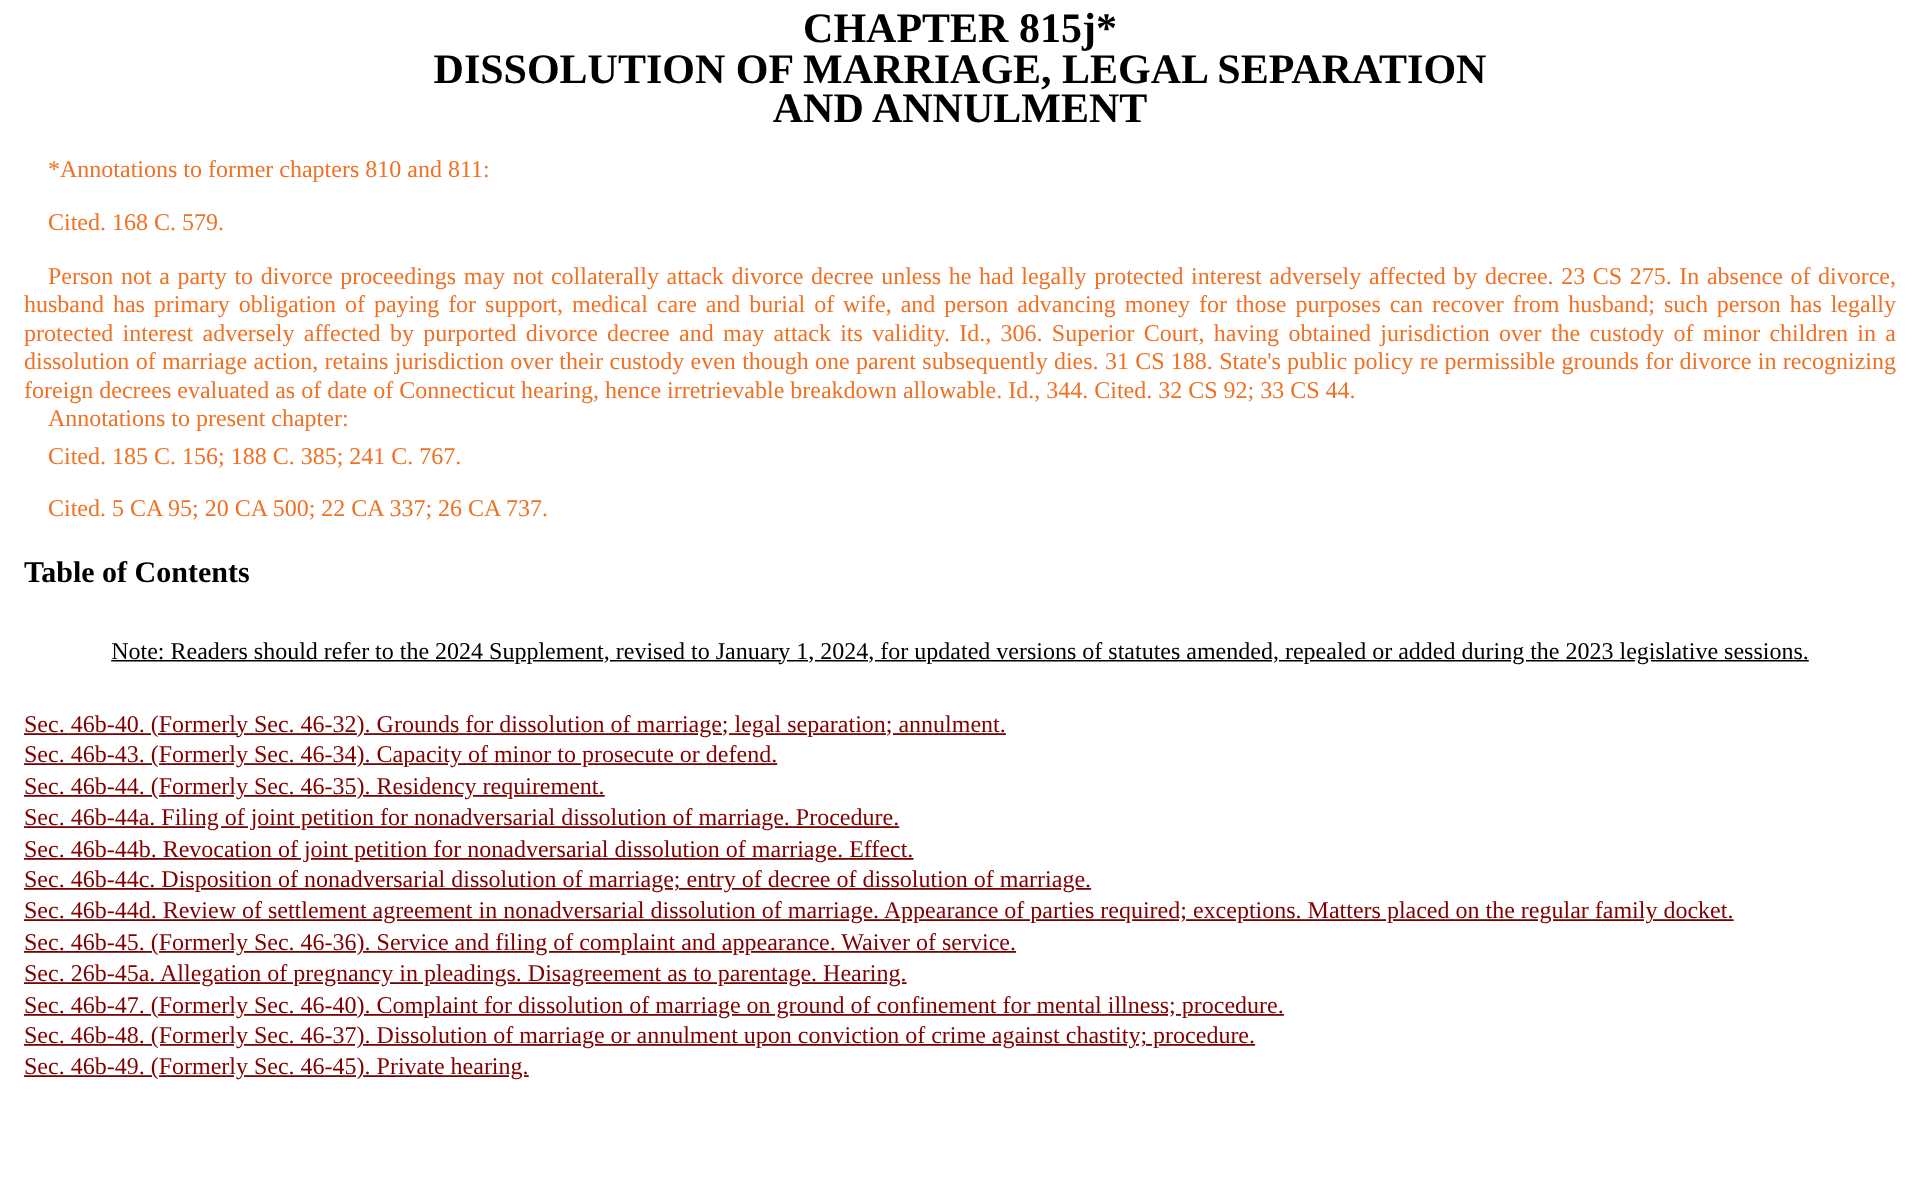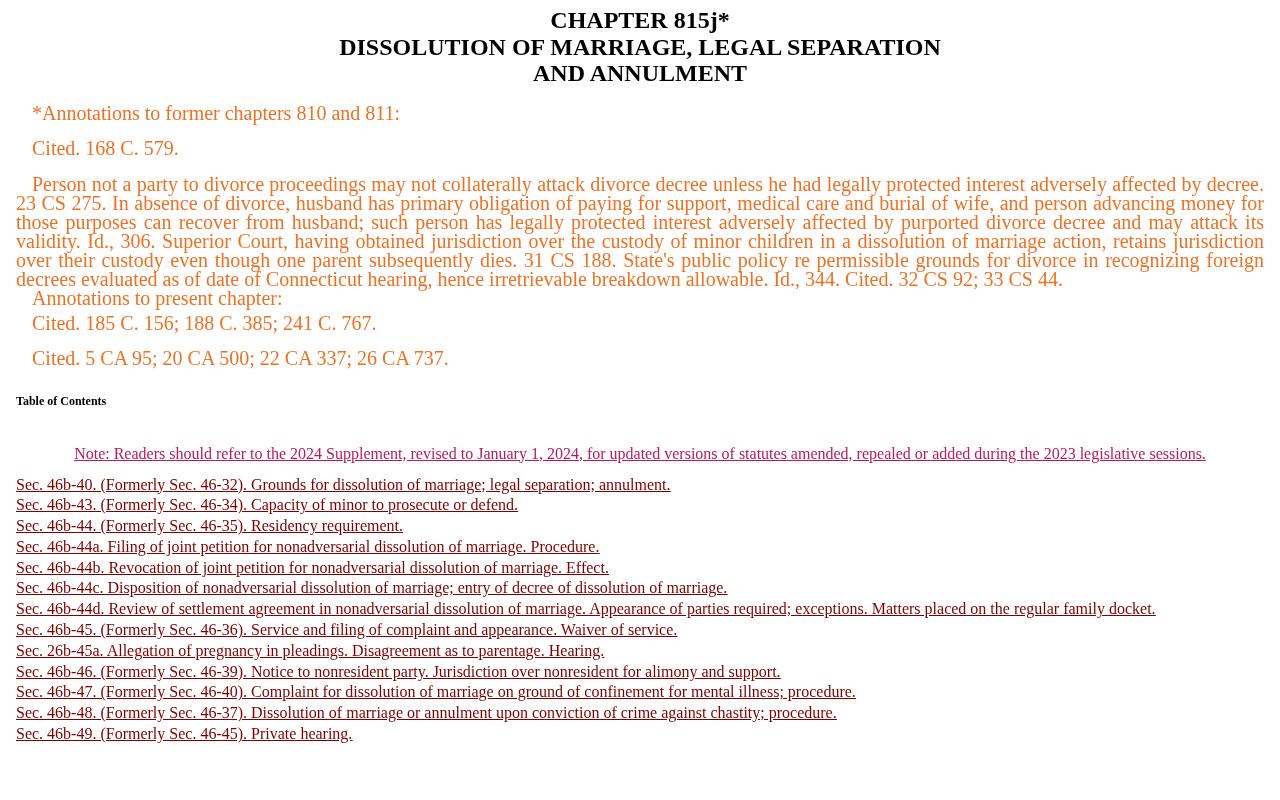--- a/index.html
+++ b/index.html
@@ -3,37 +3,37 @@
   <meta charset="utf-8">
   <style>
     html, body { margin: 0; padding: 0; background: #ffffff; }
     body {
       width: 1280px; height: 800px; overflow: hidden;
       font-family: "Liberation Serif", serif;
       font-size: 16px; color: #000;
     }
     .page { padding: 0 16px; }
     .chapter-head {
-      text-align: center; font-weight: bold; font-size: 24px;
+      text-align: center; font-weight: bold; font-size: 28px;
       line-height: 26.5px; margin: 7px 0 0 0;
     }
     .annot {
-      color: #ee7124; font-size: 20px; line-height: 19px;
+      color: #ee7124; font-size: 16px; line-height: 19px;
       text-indent: 16px; text-align: justify; margin: 0;
     }
     .a1 { margin-top: 17px; }
     .a2 { margin-top: 16px; }
     .a3 { margin-top: 17px; }
     .a4 { }
     .a5 { margin-top: 6px; }
     .a6 { margin-top: 16px; font-family: Liberation Serif, serif; }
-    .toc-title { font-weight: bold; font-size: 12px; margin: 24px 0 0 0; line-height: 19px; }
+    .toc-title { font-weight: bold; font-size: 20px; margin: 24px 0 0 0; line-height: 19px; }
     .note { text-align: center; margin: 33px 0 0 0; line-height: 19px; }
-    .note a { color: #be185d; text-decoration: underline; }
-    .sections { margin-top: 12px; text-decoration: underline; }
+    .note a { color: #000000; text-decoration: underline; }
+    .sections { margin-top: 30px; text-decoration: underline; }
     .sections a {
       display: block; color: #800000; text-decoration: underline;
       line-height: 20.8px; white-space: nowrap; width: max-content;
     }
   </style>
 </head>
 <body>
 
 <div class="page">
   <div class="chapter-head">
@@ -58,18 +58,17 @@
   <div class="sections">
     <a href="#">Sec. 46b-40. (Formerly Sec. 46-32). Grounds for dissolution of marriage; legal separation; annulment.</a>
     <a href="#">Sec. 46b-43. (Formerly Sec. 46-34). Capacity of minor to prosecute or defend.</a>
     <a href="#">Sec. 46b-44. (Formerly Sec. 46-35). Residency requirement.</a>
     <a href="#">Sec. 46b-44a. Filing of joint petition for nonadversarial dissolution of marriage. Procedure.</a>
     <a href="#">Sec. 46b-44b. Revocation of joint petition for nonadversarial dissolution of marriage. Effect.</a>
     <a href="#">Sec. 46b-44c. Disposition of nonadversarial dissolution of marriage; entry of decree of dissolution of marriage.</a>
     <a href="#">Sec. 46b-44d. Review of settlement agreement in nonadversarial dissolution of marriage. Appearance of parties required; exceptions. Matters placed on the regular family docket.</a>
     <a href="#">Sec. 46b-45. (Formerly Sec. 46-36). Service and filing of complaint and appearance. Waiver of service.</a>
     <a href="#">Sec. 26b-45a. Allegation of pregnancy in pleadings. Disagreement as to parentage. Hearing.</a>
-    <a href="#">Sec. 46b-46. (Formerly Sec. 46-39). Notice to nonresident party. Jurisdiction over nonresident for alimony and support.</a>
     <a href="#">Sec. 46b-47. (Formerly Sec. 46-40). Complaint for dissolution of marriage on ground of confinement for mental illness; procedure.</a>
     <a href="#">Sec. 46b-48. (Formerly Sec. 46-37). Dissolution of marriage or annulment upon conviction of crime against chastity; procedure.</a>
     <a href="#">Sec. 46b-49. (Formerly Sec. 46-45). Private hearing.</a>
   </div>
 </div>
 
 </body></html>

